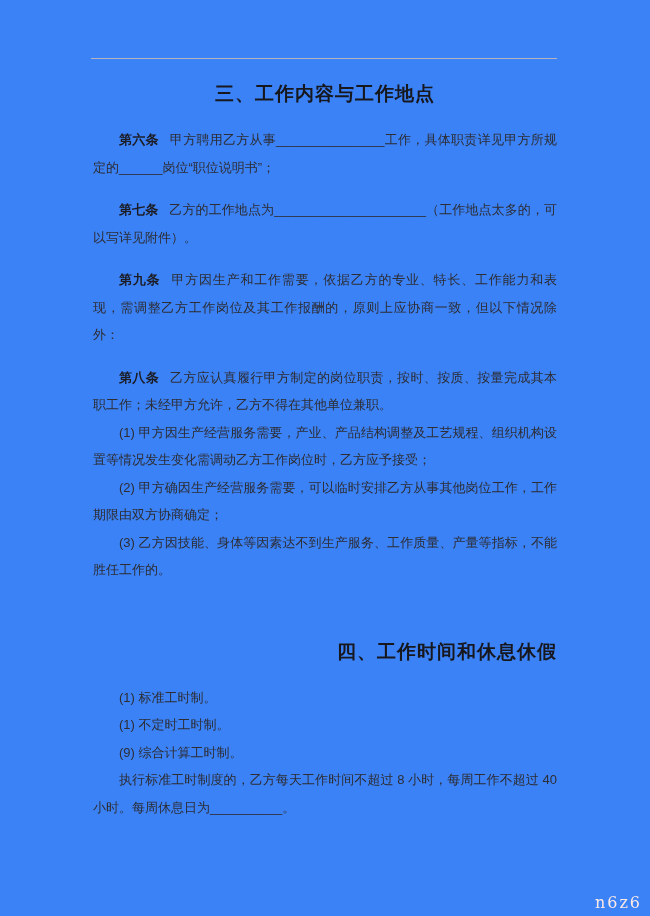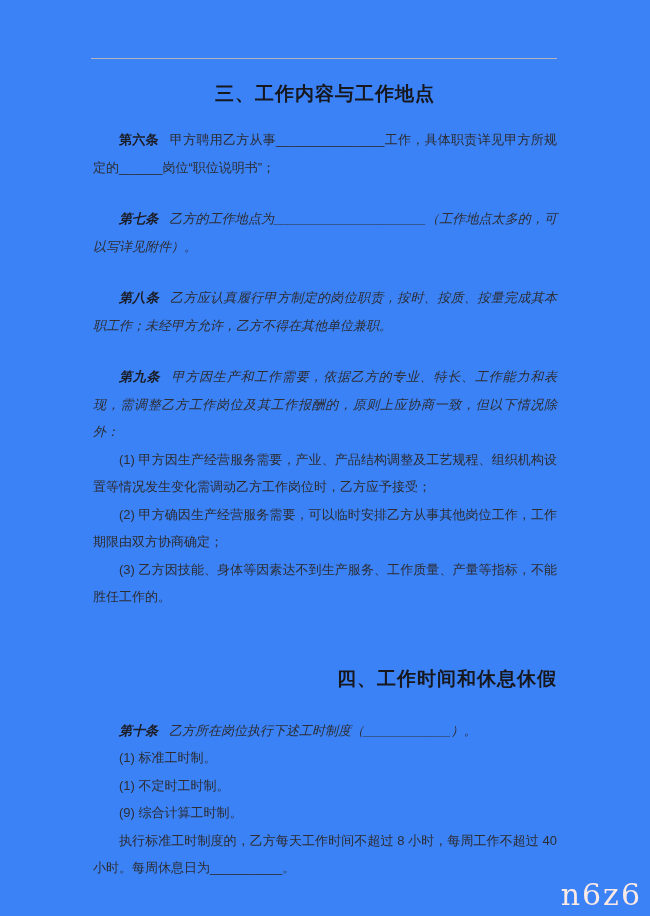--- a/index.html
+++ b/index.html
@@ -45,65 +45,63 @@
     text-align: right;
   }
   p.para {
     margin: 0;
     font-size: 13px;
     line-height: 27.5px;
     text-indent: 2em;
     color: #2d2d33;
   }
   p.para.article {
-    margin-top: 24px;
-    font-style: italic;
+    margin-top: 15px;
   }
   .lead {
     font-weight: bold;
     color: #1c1c24;
     margin-right: 0.85em;
   }
   .watermark {
     position: absolute;
     right: 8px;
     bottom: 4px;
     font-family: "DejaVu Serif", "Liberation Serif", serif;
-    font-size: 30px;
+    font-size: 16px;
     letter-spacing: 2px;
     color: #fbe9e6;
     user-select: none;
   }
 </style>
 </head>
 <body>
 
 <div class="page">
 
   <div class="top-rule"></div>
 
   <div class="content">
 
     <h1 class="section-title">三、工作内容与工作地点</h1>
 
     <p class="para"><span class="lead">第六条</span><span>甲方聘用乙方从事_______________工作，具体职责详见甲方所规定的______岗位“职位说明书”；</span></p>
 
     <p class="para article"><span class="lead">第七条</span><span>乙方的工作地点为_____________________（工作地点太多的，可以写详见附件）。</span></p>
 
+    <p class="para article"><span class="lead">第九条</span><span>甲方因生产和工作需要，依据乙方的专业、特长、工作能力和表现，需调整乙方工作岗位及其工作报酬的，原则上应协商一致，但以下情况除外：</span></p>
+
     <p class="para article"><span class="lead">第八条</span><span>乙方应认真履行甲方制定的岗位职责，按时、按质、按量完成其本职工作；未经甲方允许，乙方不得在其他单位兼职。</span></p>
-
-    <p class="para article"><span class="lead">第九条</span><span>甲方因生产和工作需要，依据乙方的专业、特长、工作能力和表现，需调整乙方工作岗位及其工作报酬的，原则上应协商一致，但以下情况除外：</span></p>
 
     <p class="para">(1) 甲方因生产经营服务需要，产业、产品结构调整及工艺规程、组织机构设置等情况发生变化需调动乙方工作岗位时，乙方应予接受；</p>
     <p class="para">(2) 甲方确因生产经营服务需要，可以临时安排乙方从事其他岗位工作，工作期限由双方协商确定；</p>
     <p class="para">(3) 乙方因技能、身体等因素达不到生产服务、工作质量、产量等指标，不能胜任工作的。</p>
 
     <h1 class="section-title second">四、工作时间和休息休假</h1>
 
-    <p class="para article"><span class="lead">第十条</span><span>乙方所在岗位执行下述工时制度（____________）。</span></p>
 
     <p class="para">(1) 标准工时制。</p>
     <p class="para">(1) 不定时工时制。</p>
     <p class="para">(9) 综合计算工时制。</p>
 
     <p class="para">执行标准工时制度的，乙方每天工作时间不超过 8 小时，每周工作不超过 40 小时。每周休息日为__________。</p>
 
 
   </div>
 

